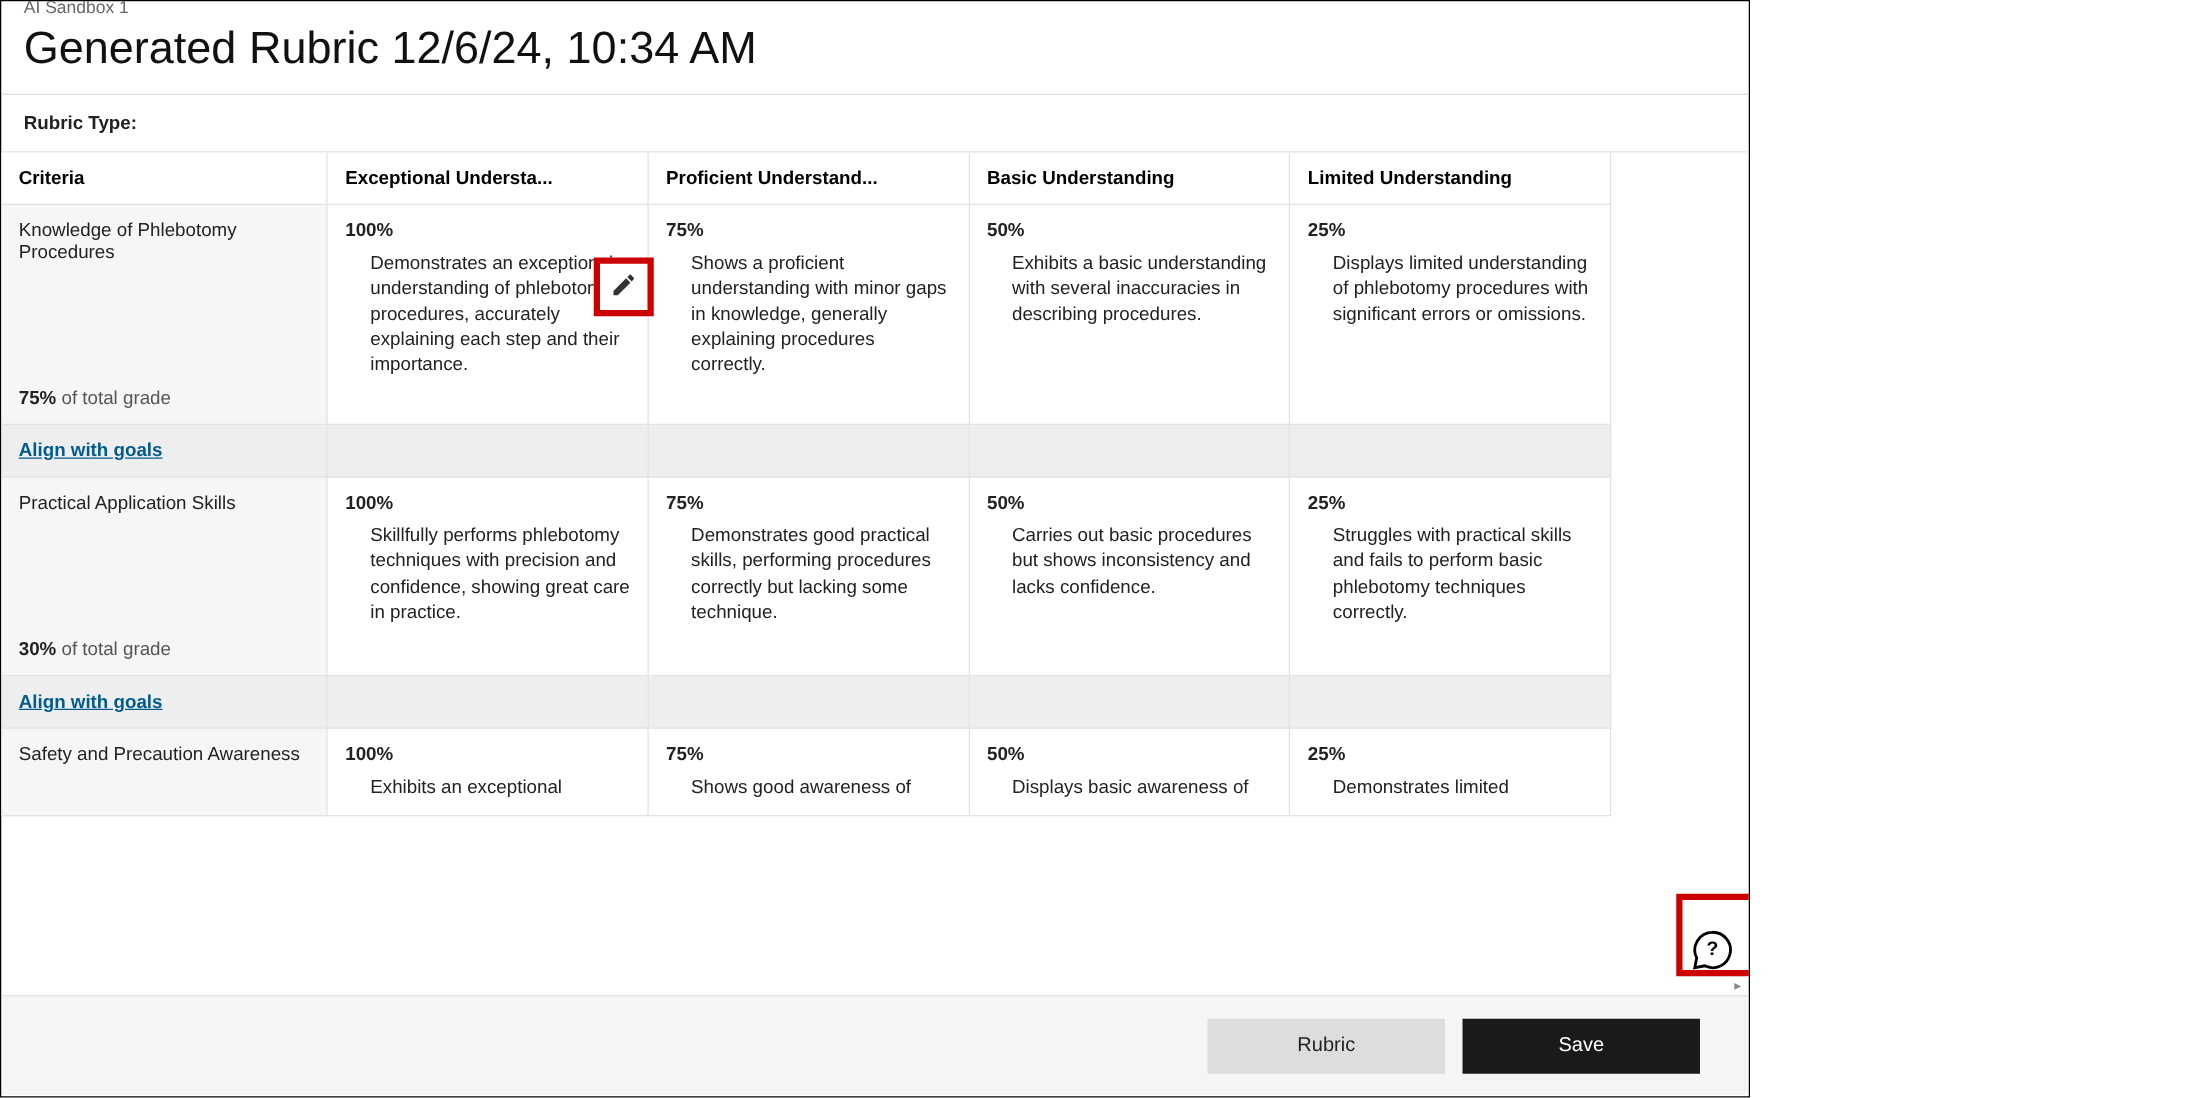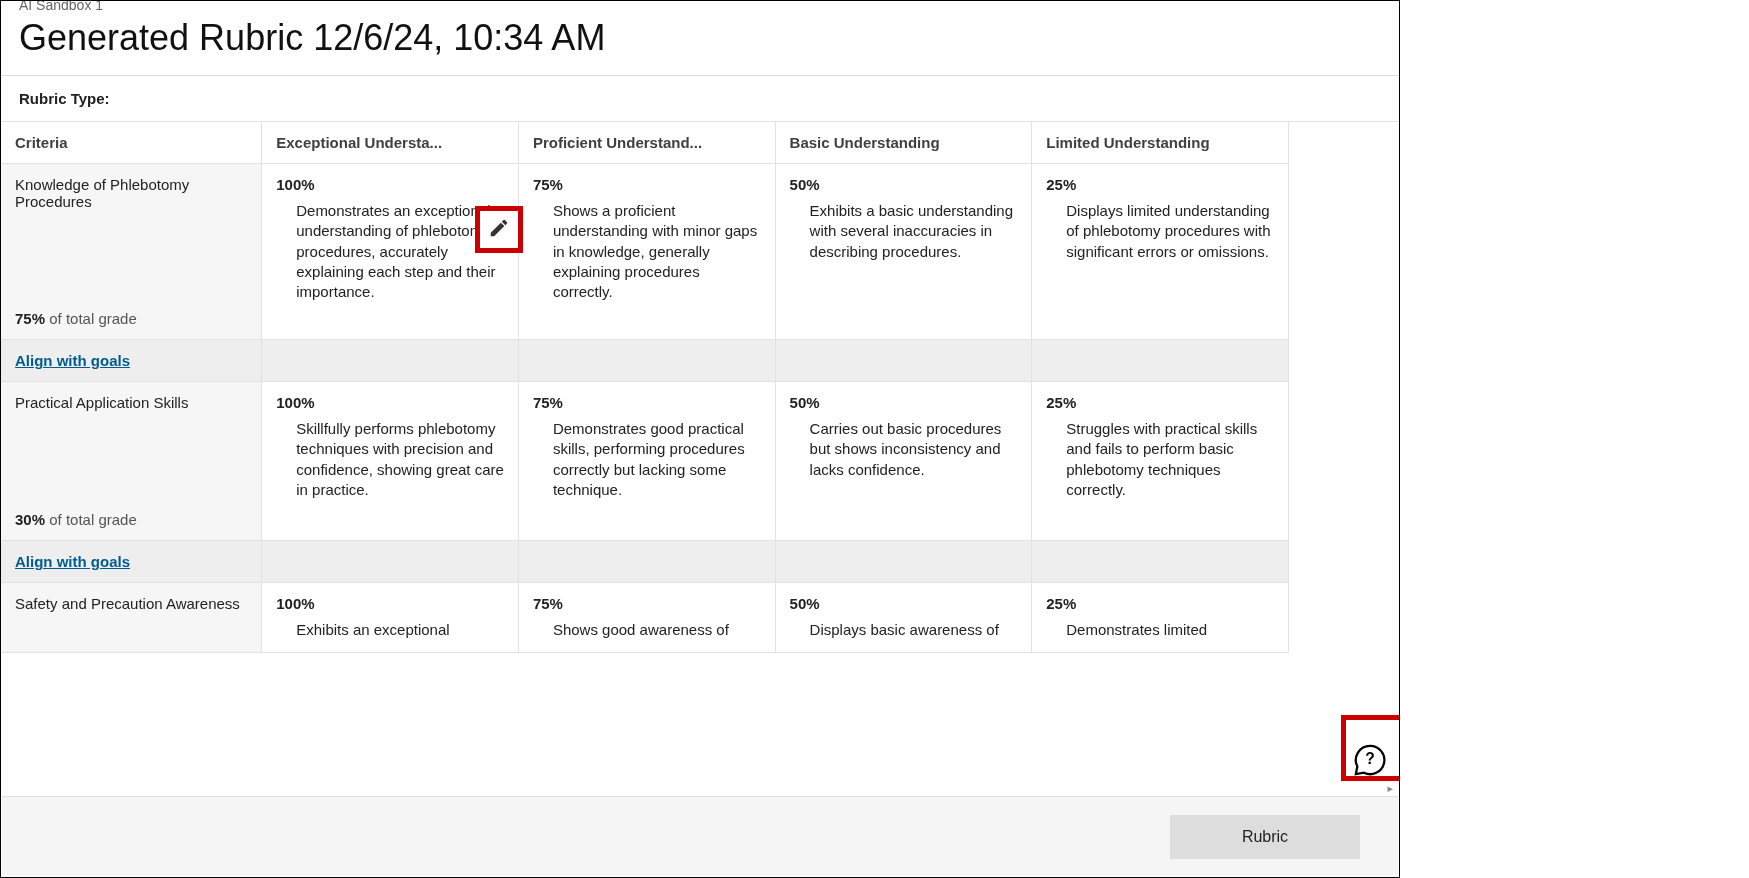--- a/index.html
+++ b/index.html
@@ -69,21 +69,21 @@
     border-bottom: 1px solid #e2e2e2;
     padding: 12px 14px;
     vertical-align: top;
     text-align: left;
     font-size: 15px;
   }
   table.rubric th {
     font-weight: 700;
     font-size: 15px;
     background: #fff;
-    color: #404040;
+    color: #000000;
   }
   .col-criteria { width: 260px; }
   .col-level { width: 256px; }
   .criteria-cell { background: #f6f6f6; }
   .criteria-title { font-weight: 400; margin-bottom: 100px; }
   .criteria-grade .pct { font-weight: 700; }
   .criteria-grade .of { color: #555; }
   .goal-row td { background: #eee; padding-top:10px; padding-bottom:10px; }
   .goal-link {
     color: #005b90;
@@ -277,17 +277,18 @@
     <svg viewBox="0 0 24 24" width="34" height="34">
       <path d="M12 2a10 10 0 0 0-8.94 14.47L2 22l5.66-1.06A10 10 0 1 0 12 2z" fill="none" stroke="#000" stroke-width="1.6"></path>
       <text x="12" y="15" text-anchor="middle" font-size="11" font-weight="700" fill="#000">?</text>
     </svg>
   </div>
 
   <span class="scroll-hint">▸</span>
 
   <div class="footer-bar">
     <button class="btn btn-cancel">Rubric</button>
+    <button class="btn btn-save">Save</button>
   </div>
 
   <div class="save-highlight" style="left:1340px; top:714px; width:212px; height:66px;"></div>
 
 </div>
 
 </body></html>

